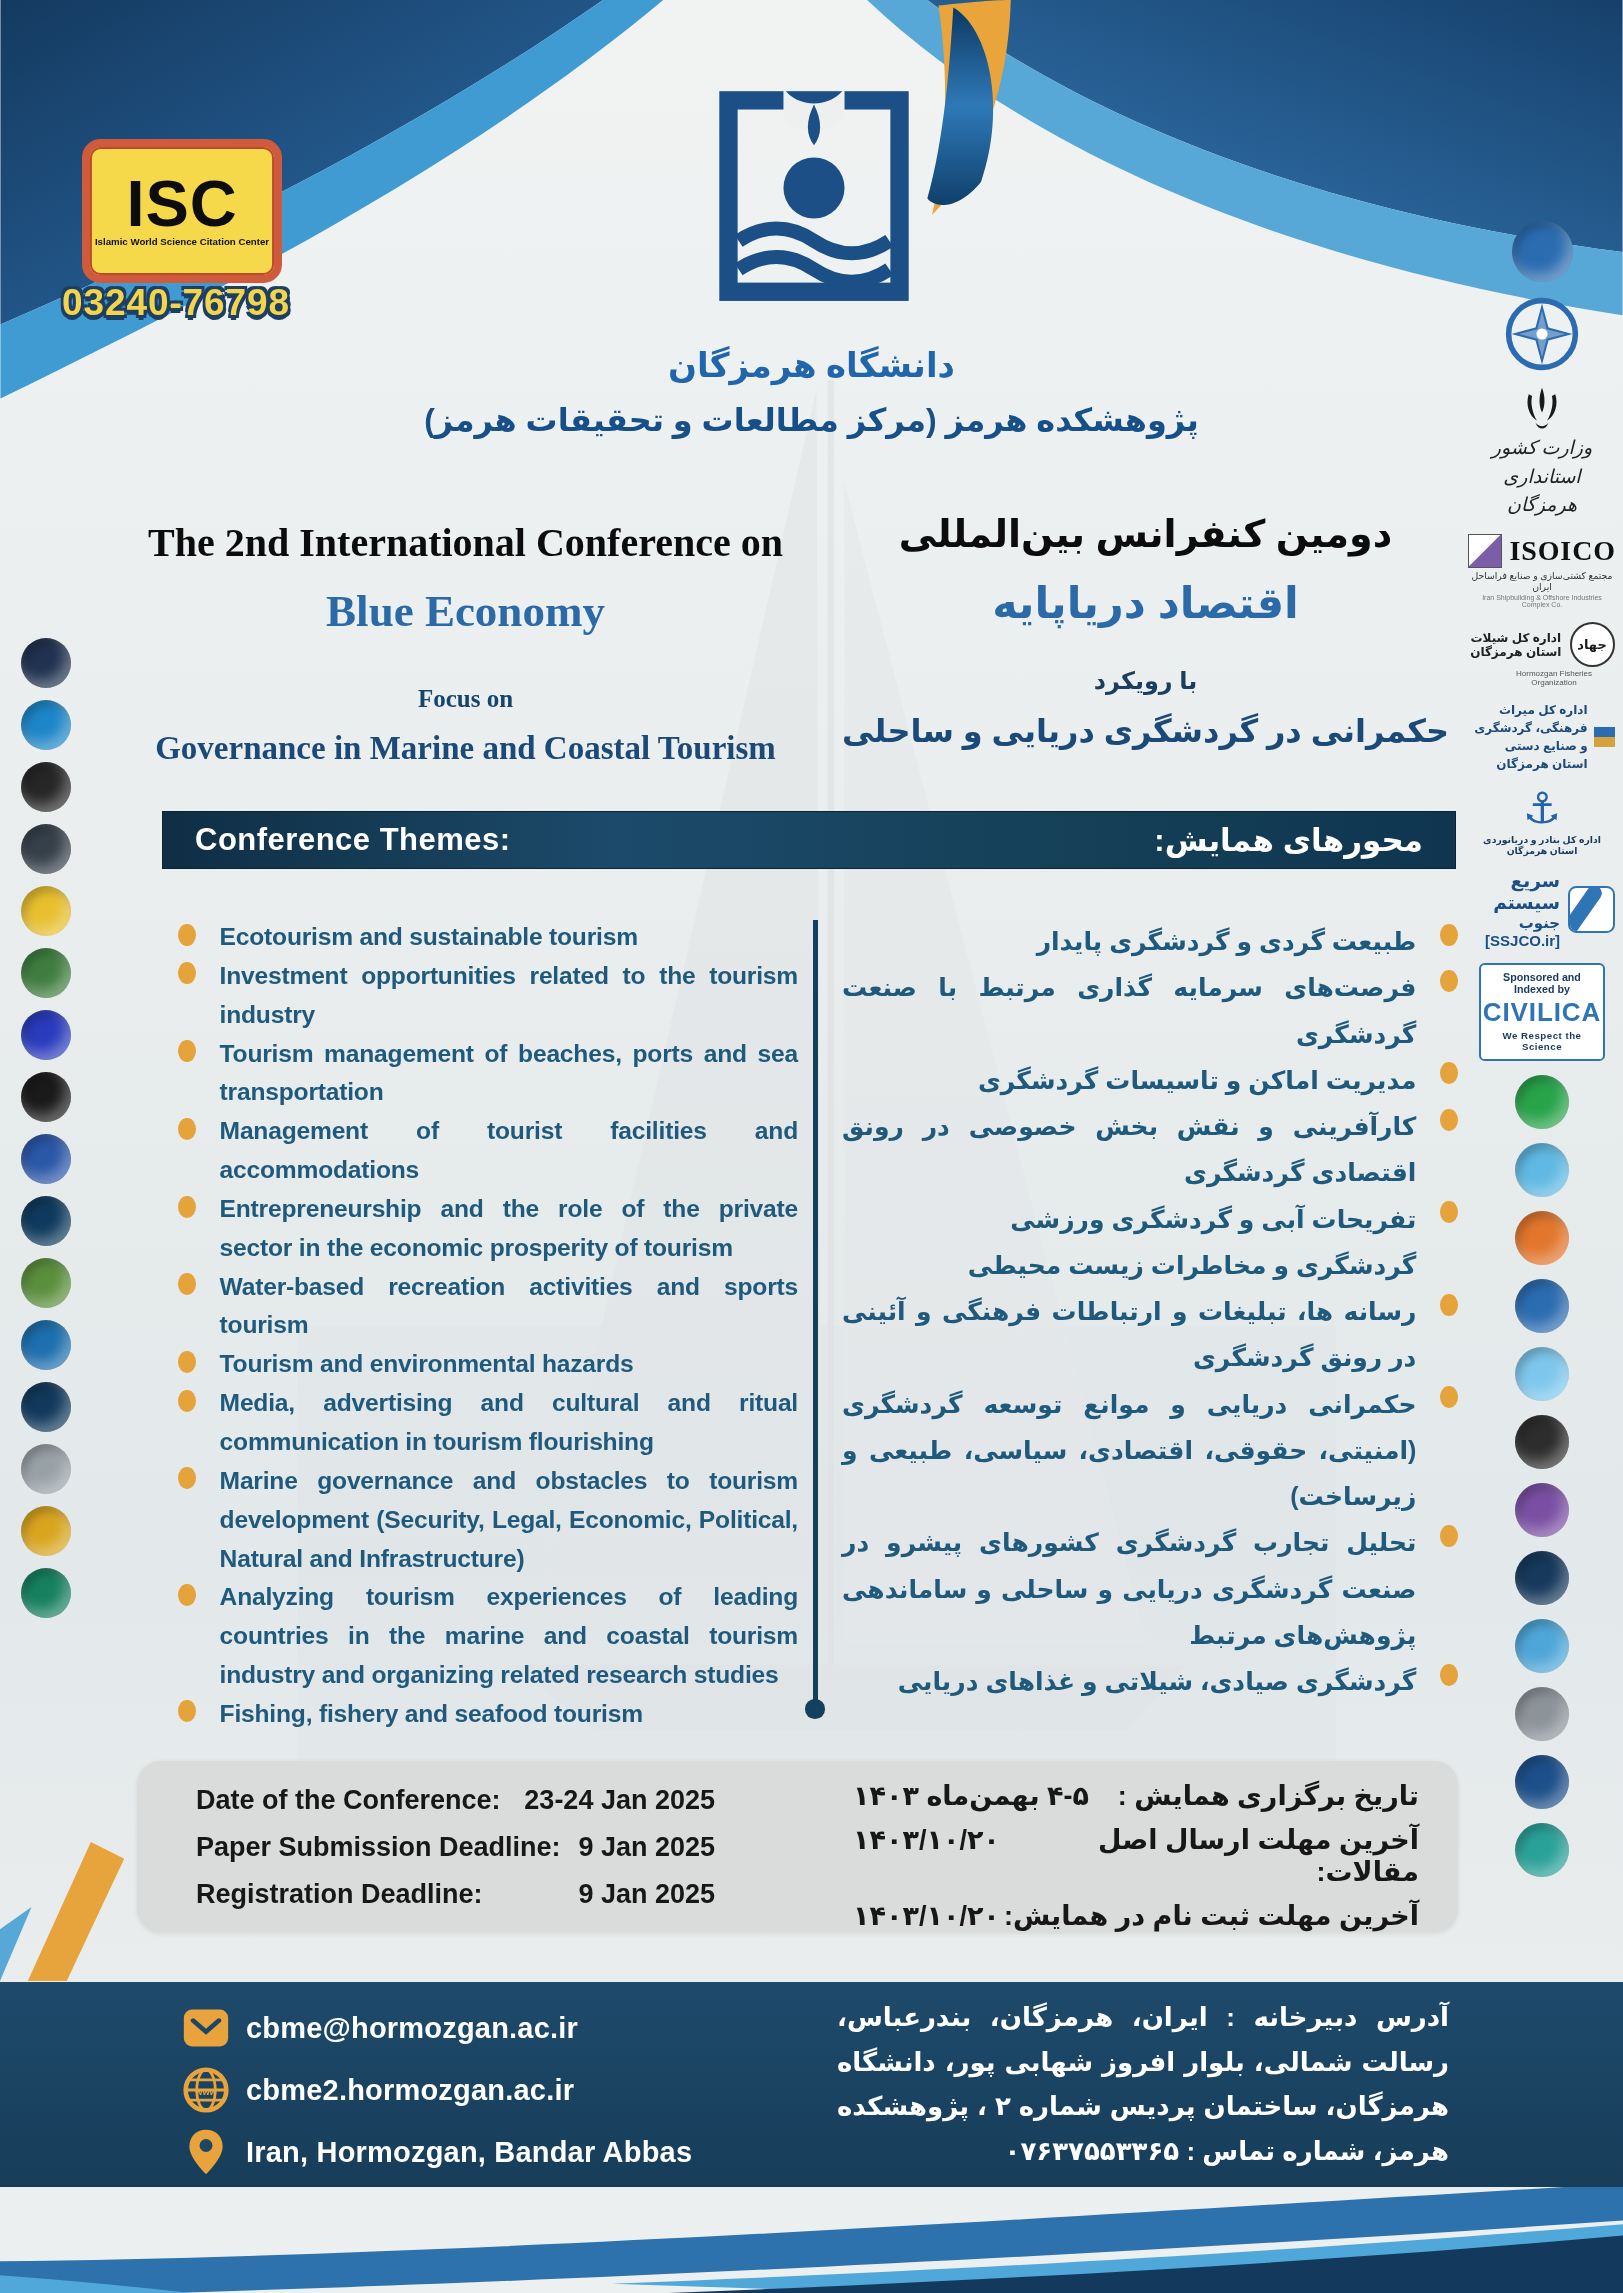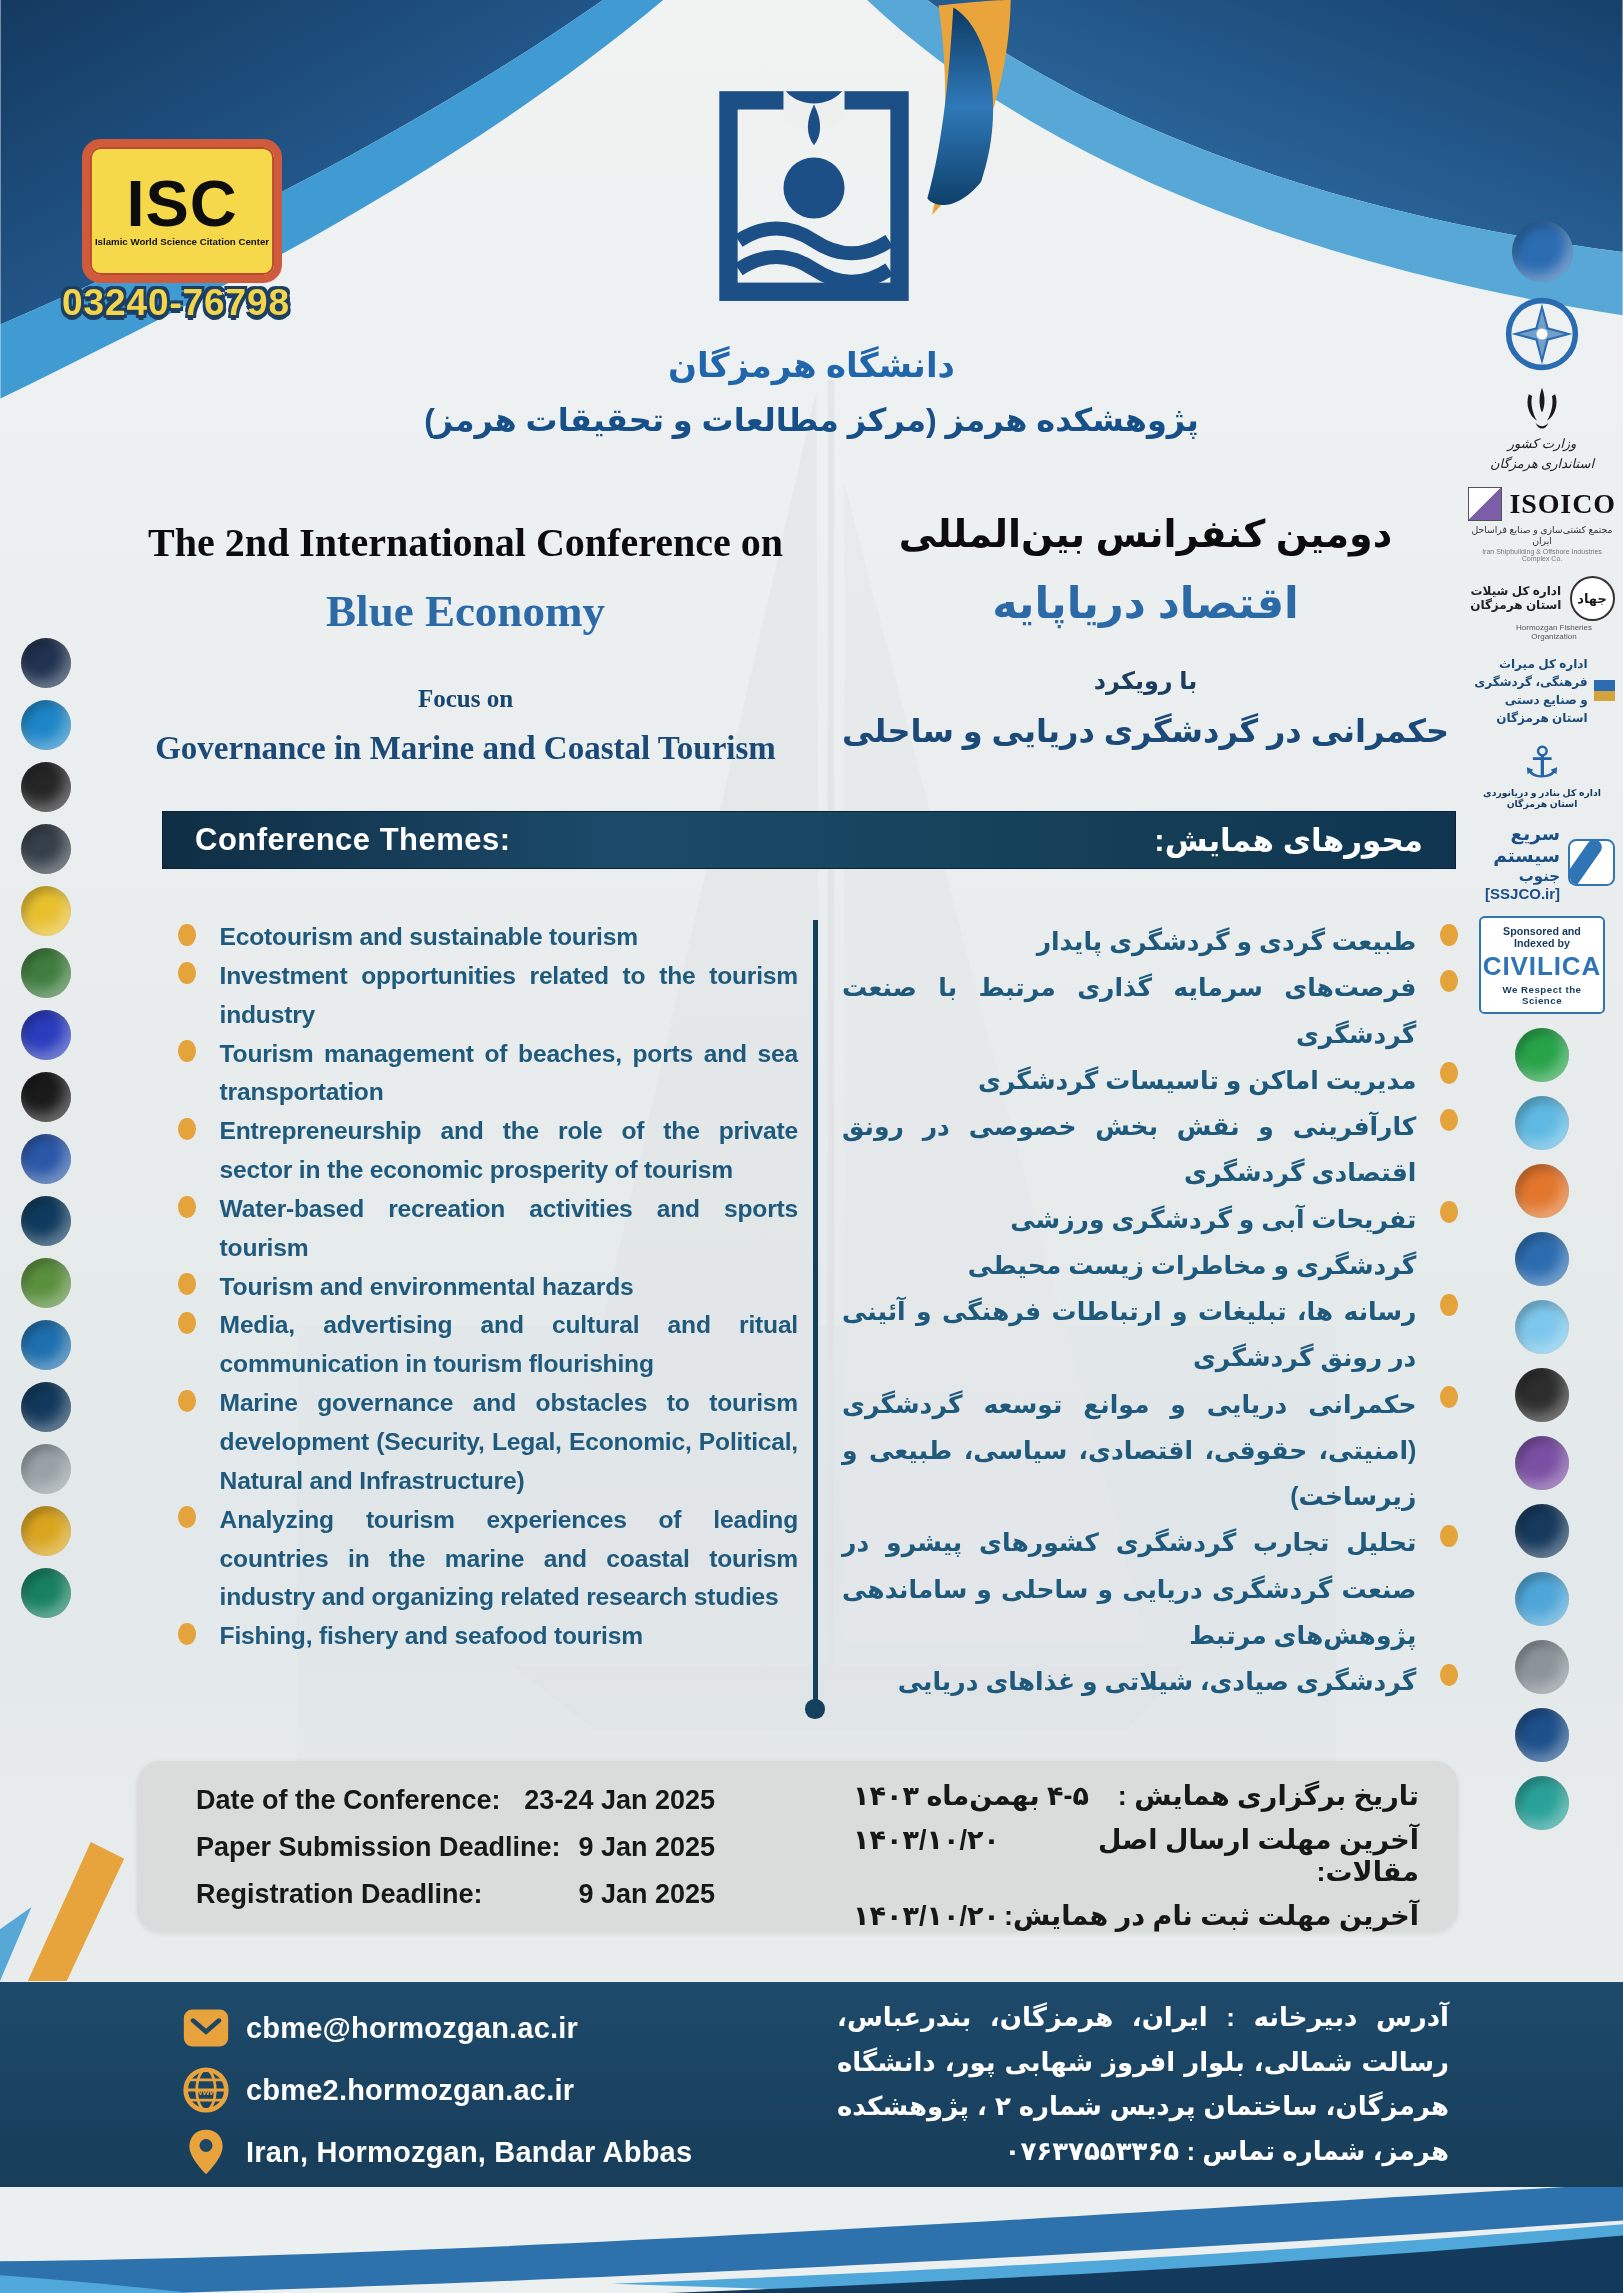--- a/index.html
+++ b/index.html
@@ -79,21 +79,21 @@
   .contact-row .txt{color:#fff;font-size:29px;font-weight:800;letter-spacing:0.2px;}
   .fa-address{position:absolute;right:174px;top:13px;width:612px;direction:rtl;color:#fff;
     font-size:26px;font-weight:700;line-height:1.72;text-align:justify;margin:0;}
 
   
   .rlogos{position:absolute;left:1467px;top:221px;width:150px;z-index:2;
     display:flex;flex-direction:column;align-items:center;gap:14px;}
   .logo-chip{width:54px;height:54px;border-radius:50%;box-shadow:inset -5.6px -7.4px 13px rgba(255,255,255,.35), inset 3.7px 5.6px 9.3px rgba(0,0,0,.25);}
   .chip-first{width:61px;height:61px;background:#2b6cb0;}
   .rlogo{display:flex;flex-direction:column;align-items:center;text-align:center;}
-  .ministry .lines{font-family:"Liberation Serif","DejaVu Serif",serif;font-style:italic;font-size:13px;color:#222;line-height:1.5;direction:rtl;}
+  .ministry .lines{font-family:"Liberation Serif","DejaVu Serif",serif;font-style:italic;font-size:19px;color:#222;line-height:1.5;direction:rtl;}
   .isoico{width:145px;}
   .iso-row{display:flex;align-items:center;gap:7.4px;}
   .iso-sq{width:32px;height:32px;background:linear-gradient(135deg,#ffffff 48%,#7b5ea7 50%);border:0.9px solid #555;}
   .iso-name{font-family:"Liberation Serif","DejaVu Serif",serif;font-size:28px;font-weight:700;color:#111;letter-spacing:0.9px;}
   .iso-fa{font-size:9.3px;color:#333;direction:rtl;margin-top:2.8px;}
   .iso-en{font-size:7px;color:#777;margin-top:1.9px;}
   .fisheries{width:145px;}
   .fish-row{display:flex;align-items:center;gap:7.4px;direction:rtl;}
   .jihad-badge{width:41px;height:41px;border-radius:50%;background:#fff;border:2.8px solid #333;flex:none;
     display:flex;align-items:center;justify-content:center;font-size:13px;font-weight:800;color:#1a1a1a;}
@@ -218,20 +218,24 @@
       <li class="theme-item">
         <span class="dot"></span>
         <span class="t">Investment opportunities related to the tourism industry</span>
       </li>
       <li class="theme-item">
         <span class="dot"></span>
         <span class="t">Tourism management of beaches, ports and sea transportation</span>
       </li>
       <li class="theme-item">
         <span class="dot"></span>
+        <span class="t">Management of tourist facilities and accommodations</span>
+      </li>
+      <li class="theme-item">
+        <span class="dot"></span>
         <span class="t">Entrepreneurship and the role of the private sector in the economic prosperity of tourism</span>
       </li>
       <li class="theme-item">
         <span class="dot"></span>
         <span class="t">Water-based recreation activities and sports tourism</span>
       </li>
       <li class="theme-item">
         <span class="dot"></span>
         <span class="t">Tourism and environmental hazards</span>
       </li>

